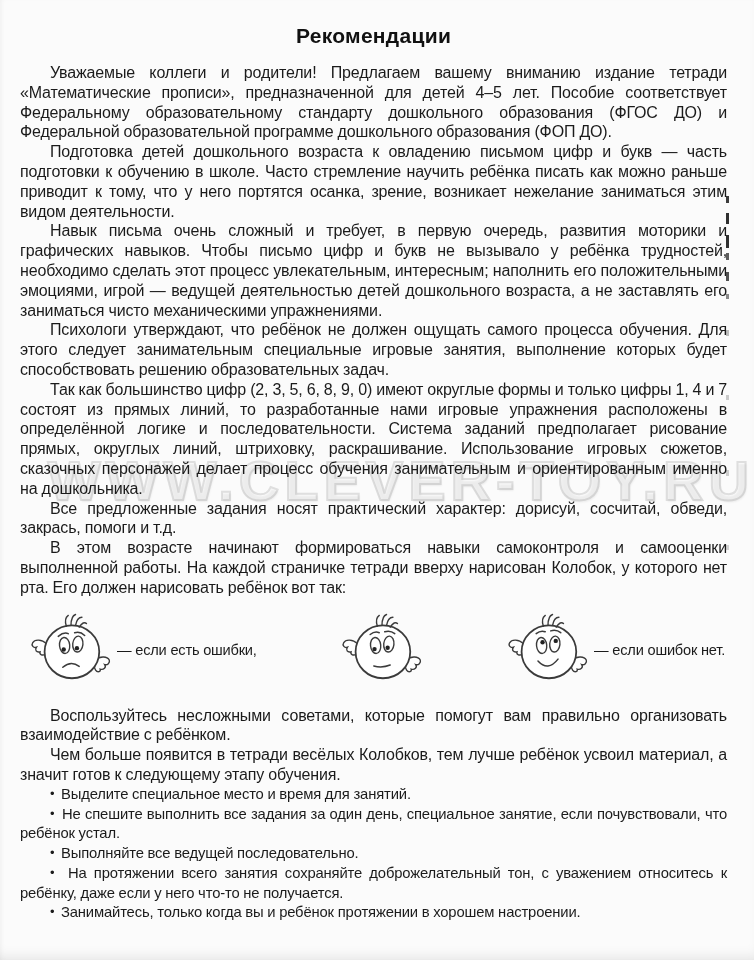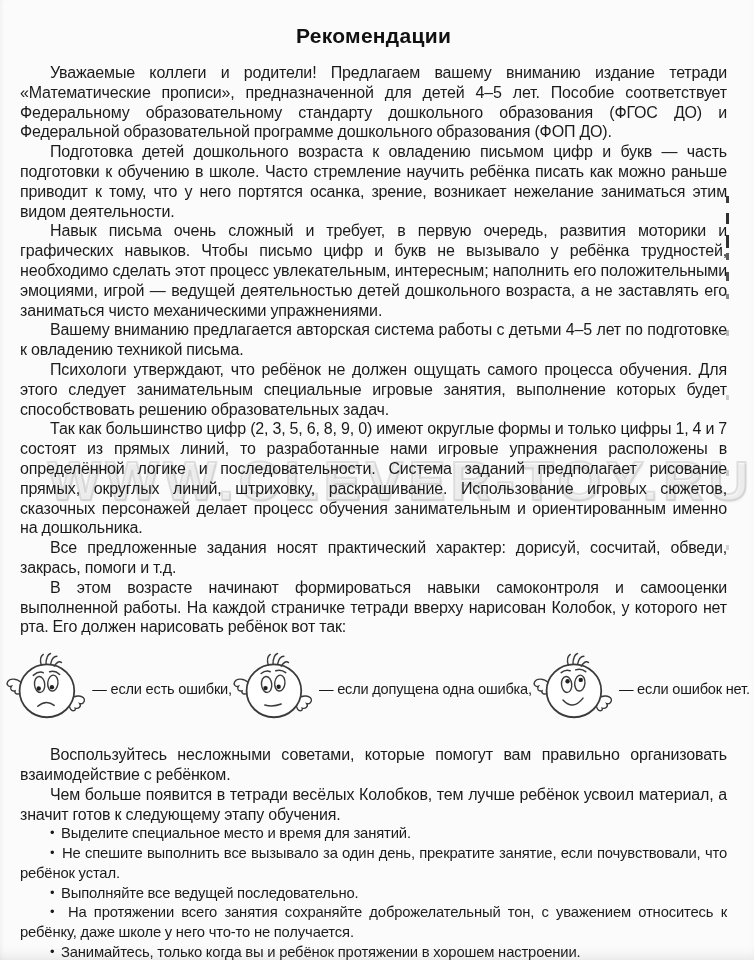--- a/index.html
+++ b/index.html
@@ -45,22 +45,23 @@
   }
   p.bullet-item::before {
     content: "\2022\00a0\00a0";
     font-size: 13px;
     position: relative;
     top: -1px;
   }
   .faces-row {
     display: flex;
     align-items: center;
-    justify-content: center;
+    justify-content: space-between;
     margin: 14px 2px 18px 10px;
+    gap: 36px;
   }
   .face-group {
     display: flex;
     align-items: center;
     gap: 5px;
   }
   .face-caption {
     font-size: 14.6px;
     letter-spacing: -0.2px;
     white-space: nowrap;
@@ -90,21 +91,20 @@
 
 <div class="watermark">WWW.CLEVER-TOY.RU</div>
 
 <div class="page">
 
   <h1 class="doc-title">Рекомендации</h1>
 
   <p class="para">Уважаемые коллеги и родители! Предлагаем вашему вниманию издание тетради «Математические прописи», предназначенной для детей 4–5 лет. Пособие соответствует Федеральному образовательному стандарту дошкольного образования (ФГОС ДО) и Федеральной образовательной программе дошкольного образования (ФОП ДО).</p>
   <p class="para">Подготовка детей дошкольного возраста к овладению письмом цифр и букв — часть подготовки к обучению в школе. Часто стремление научить ребёнка писать как можно раньше приводит к тому, что у него портятся осанка, зрение, возникает нежелание заниматься этим видом деятельности.</p>
   <p class="para">Навык письма очень сложный и требует, в первую очередь, развития моторики и графических навыков. Чтобы письмо цифр и букв не вызывало у ребёнка трудностей, необходимо сделать этот процесс увлекательным, интересным; наполнить его положительными эмоциями, игрой — ведущей деятельностью детей дошкольного возраста, а не заставлять его заниматься чисто механическими упражнениями.</p>
-  <p class="para">Вашему вниманию предлагается авторская система работы с детьми 4–5 лет по подготовке к овладению техникой письма.</p>
   <p class="para">Психологи утверждают, что ребёнок не должен ощущать самого процесса обучения. Для этого следует занимательным специальные игровые занятия, выполнение которых будет способствовать решению образовательных задач.</p>
   <p class="para">Так как большинство цифр (2, 3, 5, 6, 8, 9, 0) имеют округлые формы и только цифры 1, 4 и 7 состоят из прямых линий, то разработанные нами игровые упражнения расположены в определённой логике и последовательности. Система заданий предполагает рисование прямых, округлых линий, штриховку, раскрашивание. Использование игровых сюжетов, сказочных персонажей делает процесс обучения занимательным и ориентированным именно на дошкольника.</p>
   <p class="para">Все предложенные задания носят практический характер: дорисуй, сосчитай, обведи, закрась, помоги и т.д.</p>
   <p class="para">В этом возрасте начинают формироваться навыки самоконтроля и самооценки выполненной работы. На каждой страничке тетради вверху нарисован Колобок, у которого нет рта. Его должен нарисовать ребёнок вот так:</p>
 
   <div class="faces-row">
 
     <div class="face-group">
       <svg class="face-svg" width="82" height="76" viewBox="0 0 90 82" fill="none">
         <path d="M18,34 C13,29 5,29 3,33 C1,36 4,39 7,38 C5,41 7,44 11,43 C10,46 14,48 17,45 C19,42 20,38 18,34 Z" fill="#fff" stroke="#3b3b3b" stroke-width="1.4"></path>
@@ -143,21 +143,20 @@
         <ellipse cx="38" cy="36" rx="5.6" ry="8.8" fill="#fff" stroke="#3b3b3b" stroke-width="1.4" transform="rotate(-6 38 36)"></ellipse>
         <ellipse cx="52.5" cy="34.5" rx="5.6" ry="8.8" fill="#fff" stroke="#3b3b3b" stroke-width="1.4" transform="rotate(6 52.5 34.5)"></ellipse>
         <circle cx="36.8" cy="40" r="2.4" fill="#222"></circle>
         <circle cx="51.2" cy="38.5" r="2.4" fill="#222"></circle>
         <g stroke="#3b3b3b" stroke-width="1.5" stroke-linecap="round" fill="none">
           <path d="M32,24 Q37,20 42,22"></path>
           <path d="M48,21 Q54,19 59,23"></path>
           <path d="M36,58.5 Q45,61 54,57.5"></path>
         </g>
       </svg>
-      <span class="face-caption">— если допущена одна ошибка,</span>
     </div>
 
     <div class="face-group">
       <svg class="face-svg" width="82" height="76" viewBox="0 0 90 82" fill="none">
         <path d="M18,34 C13,29 5,29 3,33 C1,36 4,39 7,38 C5,41 7,44 11,43 C10,46 14,48 17,45 C19,42 20,38 18,34 Z" fill="#fff" stroke="#3b3b3b" stroke-width="1.4"></path>
         <path d="M72,52 C77,47 85,48 87,52 C88,55 85,58 82,57 C84,60 81,63 77,62 C78,65 74,66 72,63 C70,60 70,55 72,52 Z" fill="#fff" stroke="#3b3b3b" stroke-width="1.4"></path>
         <ellipse cx="46" cy="43" rx="30" ry="29" fill="#fff" stroke="#3b3b3b" stroke-width="1.8"></ellipse>
         <g stroke="#3b3b3b" stroke-width="1.4" stroke-linecap="round">
           <path d="M40,15 C38,9 39,5 42,3"></path>
           <path d="M45,14 C45,7 47,3 50,2"></path>
@@ -176,23 +175,23 @@
       </svg>
       <span class="face-caption">— если ошибок нет.</span>
     </div>
 
   </div>
 
   <p class="para">Воспользуйтесь несложными советами, которые помогут вам правильно организовать взаимодействие с ребёнком.</p>
   <p class="para">Чем больше появится в тетради весёлых Колобков, тем лучше ребёнок усвоил материал, а значит готов к следующему этапу обучения.</p>
 
   <p class="bullet-item">Выделите специальное место и время для занятий.</p>
-  <p class="bullet-item">Не спешите выполнить все вызывало за один день, прекратите занятие, если почувствовали, что ребёнок устал.</p>
+  <p class="bullet-item">Не спешите выполнить все задания за один день, специальное занятие, если почувствовали, что ребёнок устал.</p>
   <p class="bullet-item">Выполняйте все ведущей последовательно.</p>
-  <p class="bullet-item">На протяжении всего занятия сохраняйте доброжелательный тон, с уважением относитесь к ребёнку, даже школе у него что-то не получается.</p>
+  <p class="bullet-item">На протяжении всего занятия сохраняйте доброжелательный тон, с уважением относитесь к ребёнку, даже если у него что-то не получается.</p>
   <p class="bullet-item">Занимайтесь, только когда вы и ребёнок протяжении в хорошем настроении.</p>
 
 </div>
 
 <div class="scan-artifacts">
   <div class="scan-mark" style="top:196px;height:7px;opacity:.85"></div>
   <div class="scan-mark" style="top:213px;height:11px;opacity:.9"></div>
   <div class="scan-mark" style="top:235px;height:13px;opacity:.9"></div>
   <div class="scan-mark" style="top:253px;height:7px;opacity:.7"></div>
   <div class="scan-mark" style="top:272px;height:9px;opacity:.75"></div>

